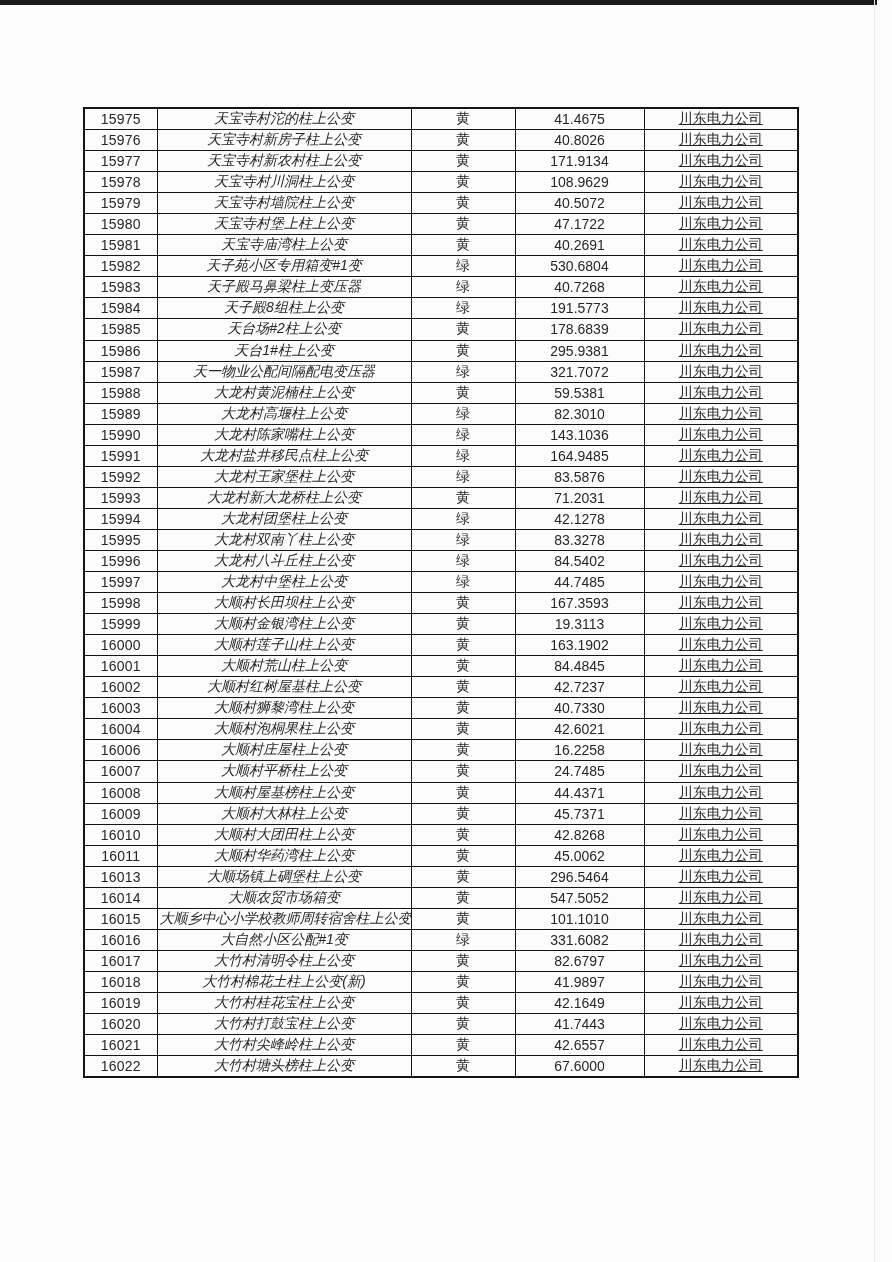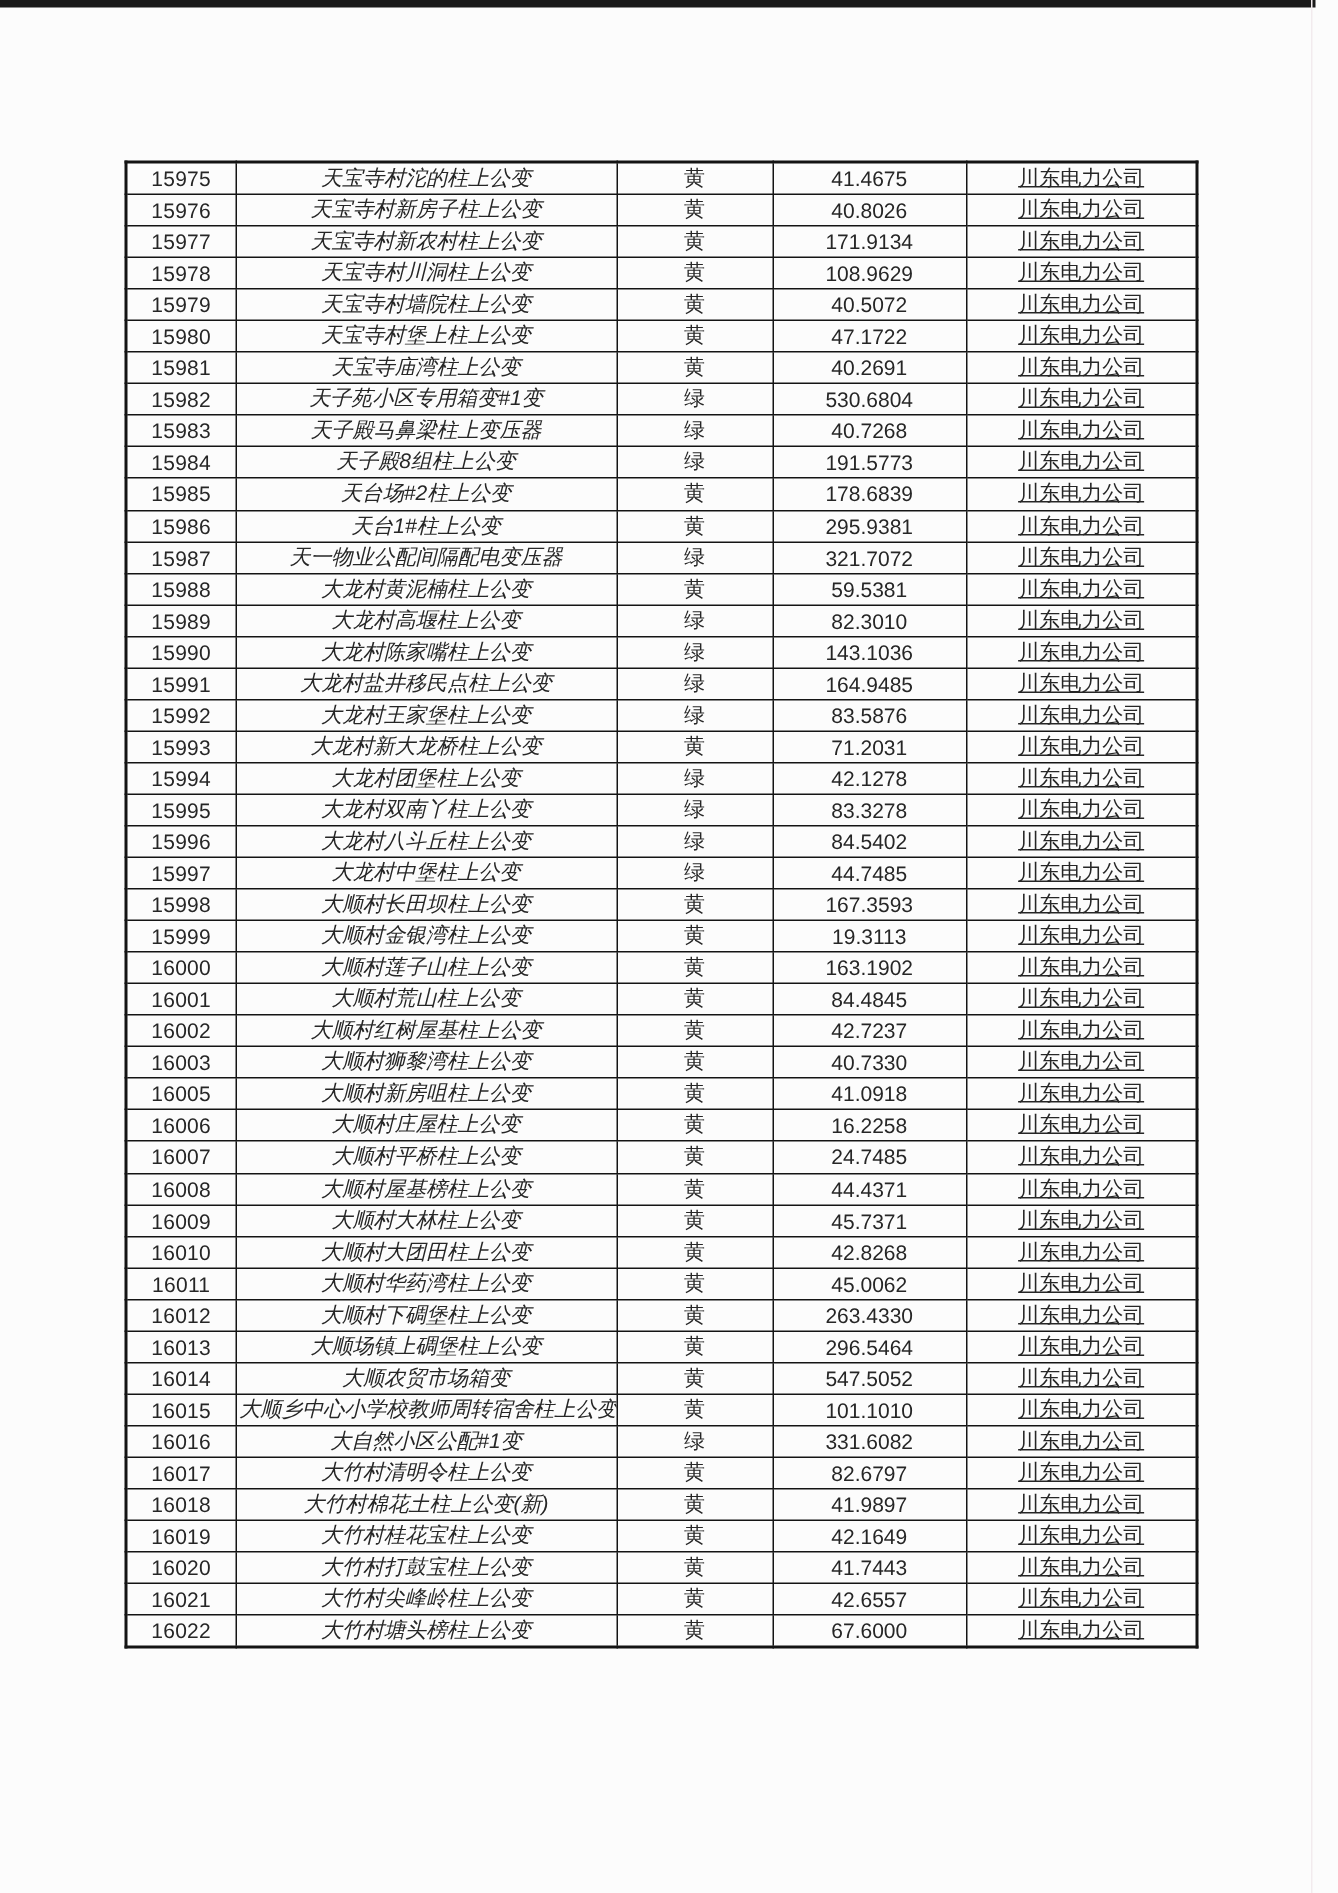--- a/index.html
+++ b/index.html
@@ -278,24 +278,24 @@
         <td class="cell-company">川东电力公司</td>
       </tr>
       <tr>
         <td class="cell-id">16003</td>
         <td class="cell-name">大顺村狮黎湾柱上公变</td>
         <td class="cell-status">黄</td>
         <td class="cell-value">40.7330</td>
         <td class="cell-company">川东电力公司</td>
       </tr>
       <tr>
-        <td class="cell-id">16005</td>
-        <td class="cell-name">大顺村新房咀柱上公变</td>
-        <td class="cell-status">黄</td>
-        <td class="cell-value">41.0918</td>
+        <td class="cell-id">16004</td>
+        <td class="cell-name">大顺村泡桐果柱上公变</td>
+        <td class="cell-status">黄</td>
+        <td class="cell-value">42.6021</td>
         <td class="cell-company">川东电力公司</td>
       </tr>
       <tr>
         <td class="cell-id">16006</td>
         <td class="cell-name">大顺村庄屋柱上公变</td>
         <td class="cell-status">黄</td>
         <td class="cell-value">16.2258</td>
         <td class="cell-company">川东电力公司</td>
       </tr>
       <tr>
@@ -324,27 +324,20 @@
         <td class="cell-name">大顺村大团田柱上公变</td>
         <td class="cell-status">黄</td>
         <td class="cell-value">42.8268</td>
         <td class="cell-company">川东电力公司</td>
       </tr>
       <tr>
         <td class="cell-id">16011</td>
         <td class="cell-name">大顺村华药湾柱上公变</td>
         <td class="cell-status">黄</td>
         <td class="cell-value">45.0062</td>
-        <td class="cell-company">川东电力公司</td>
-      </tr>
-      <tr>
-        <td class="cell-id">16012</td>
-        <td class="cell-name">大顺村下碉堡柱上公变</td>
-        <td class="cell-status">黄</td>
-        <td class="cell-value">263.4330</td>
         <td class="cell-company">川东电力公司</td>
       </tr>
       <tr>
         <td class="cell-id">16013</td>
         <td class="cell-name">大顺场镇上碉堡柱上公变</td>
         <td class="cell-status">黄</td>
         <td class="cell-value">296.5464</td>
         <td class="cell-company">川东电力公司</td>
       </tr>
       <tr>

